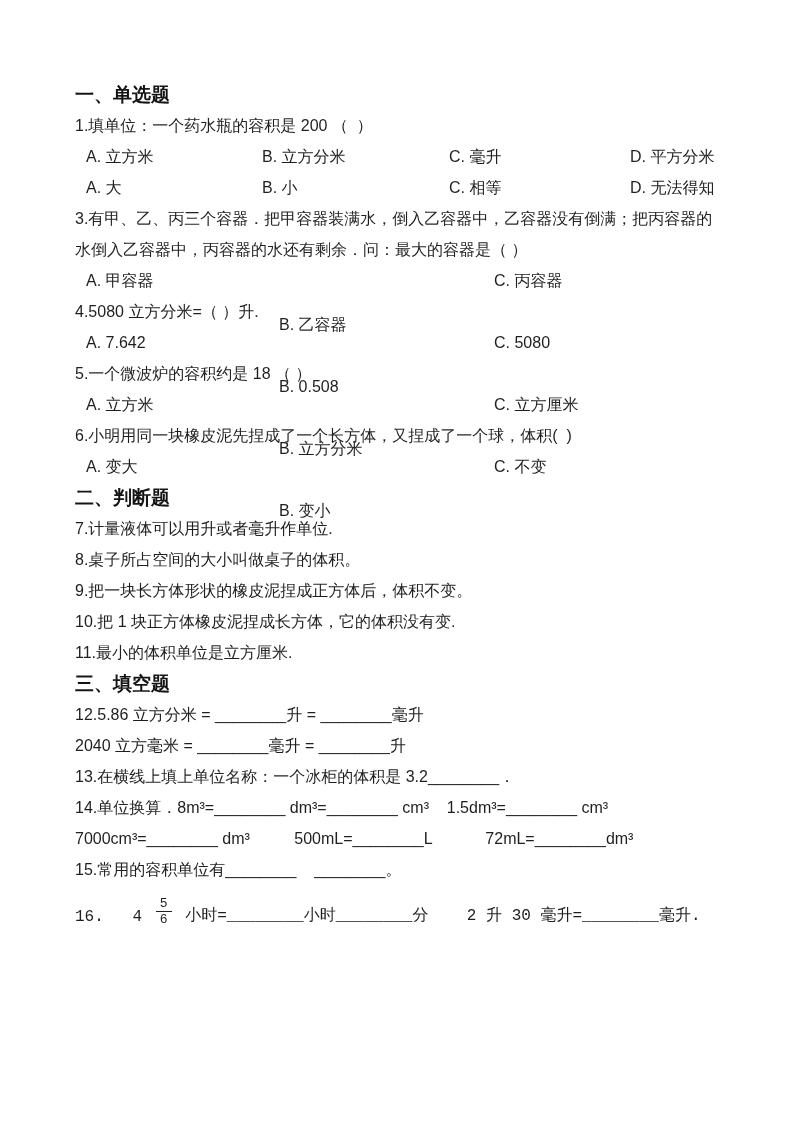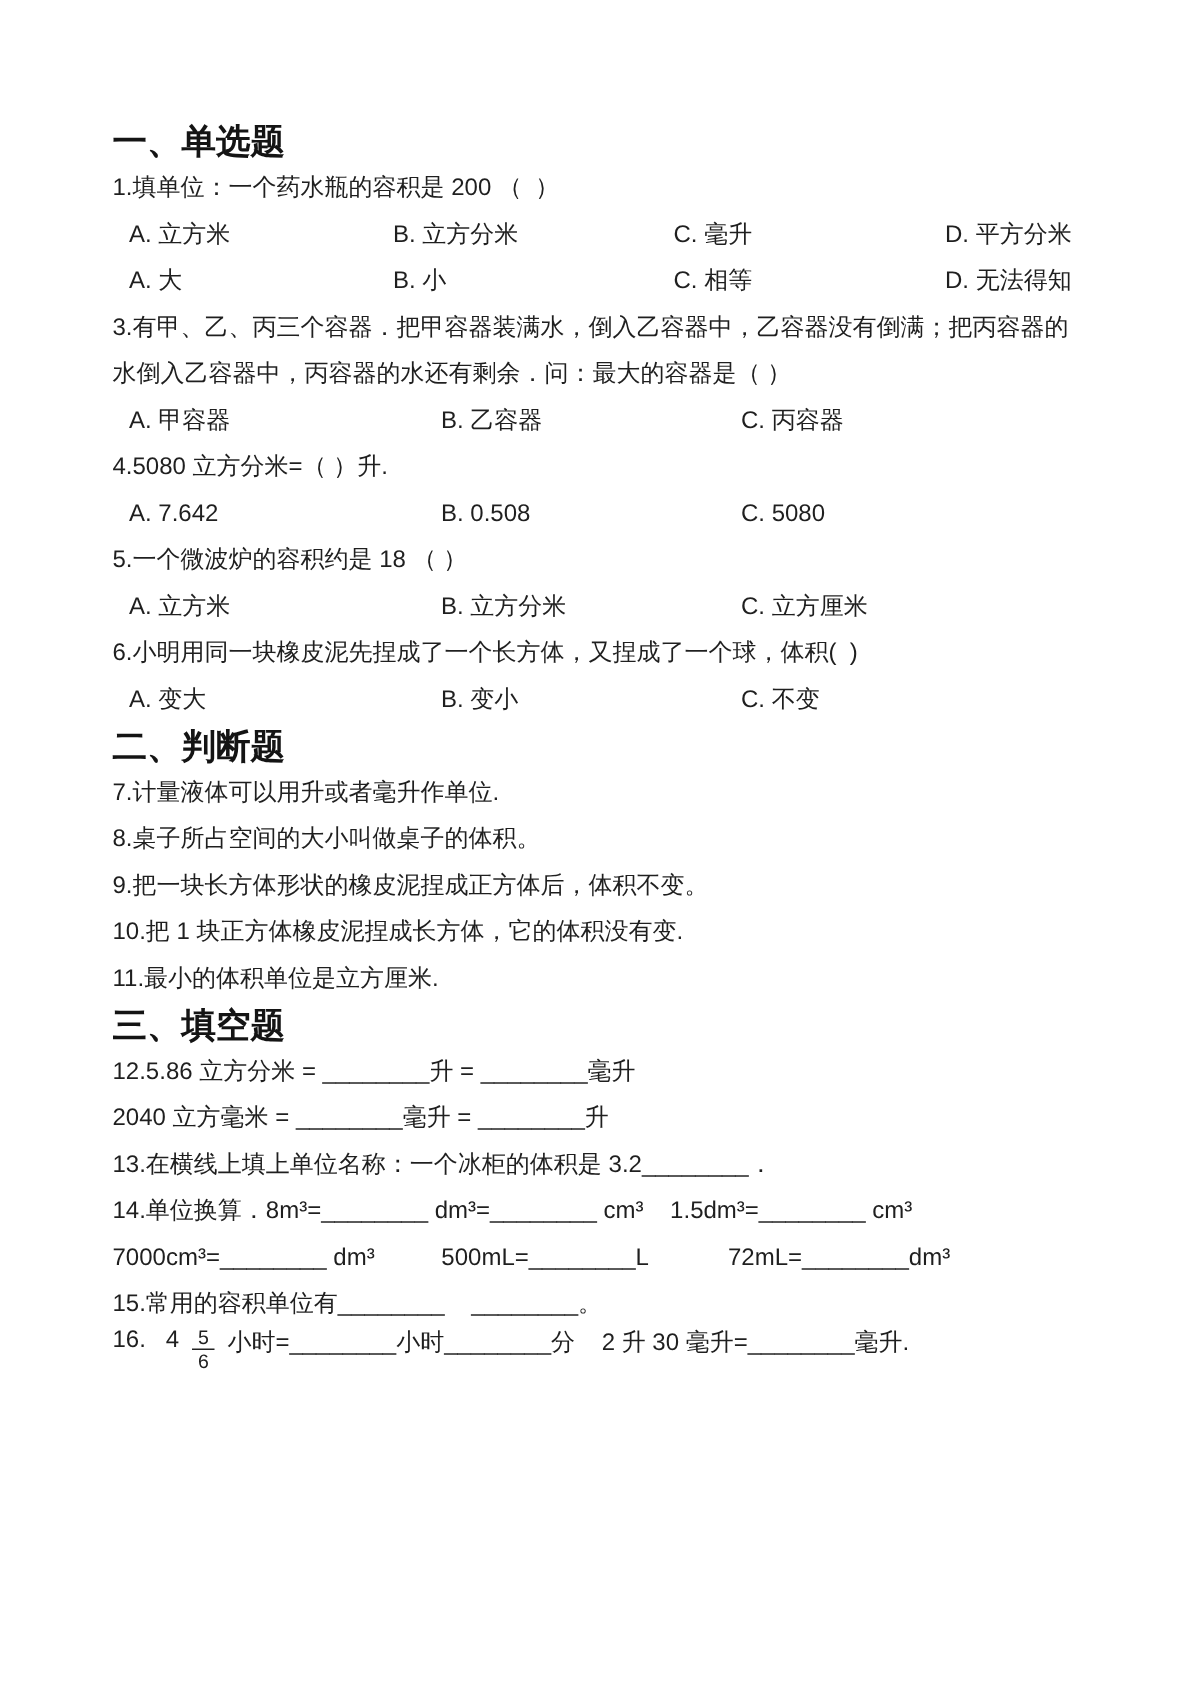--- a/index.html
+++ b/index.html
@@ -18,50 +18,51 @@
     display: inline-block;
     background: #f1d3d1;
     color: #111111;
     font-size: 31px;
     font-weight: 900;
     padding: 6px 4px 7px 4px;
     letter-spacing: 0.5px;
   }
 
   .sec-heading {
-    font-size: 23px;
+    font-size: 19px;
     font-weight: bold;
     line-height: 31px;
     color: #141414;
     white-space: pre-wrap;
   }
   .sec-first { margin-top: 35px; }
 
   .q {
     margin: 0;
     font-size: 16px;
     line-height: 31px;
     white-space: pre-wrap;
   }
 
   .opts { position: relative; height: 31px; font-size: 16px; }
   .opt { position: absolute; top: 0; line-height: 31px; white-space: pre; }
   .o-a { left: 11px; }
   .opts4 .o-b { left: 187px; }
   .opts4 .o-c { left: 374px; }
   .opts4 .o-d { left: 555px; }
-  .opts3 .o-b { left: 219px; }
+  .opts3 .o-b { left: 204px; margin-top: 44px; }
   .opts3 .o-c { left: 419px; }
 
   .q16 {
     display: flex;
-    align-items: flex-start;
+    align-items: flex-end;
     height: 41px;
     font-size: 16px;
     white-space: pre;
+    font-family: Liberation Mono, monospace;
   }
   .frac {
     display: inline-flex;
     flex-direction: column;
     align-items: center;
     font-size: 13px;
     line-height: 13px;
     margin: 0 4px;
   }
   .frac .num { border-bottom: 1.5px solid #222222; padding: 0 4px 1px 4px; }

